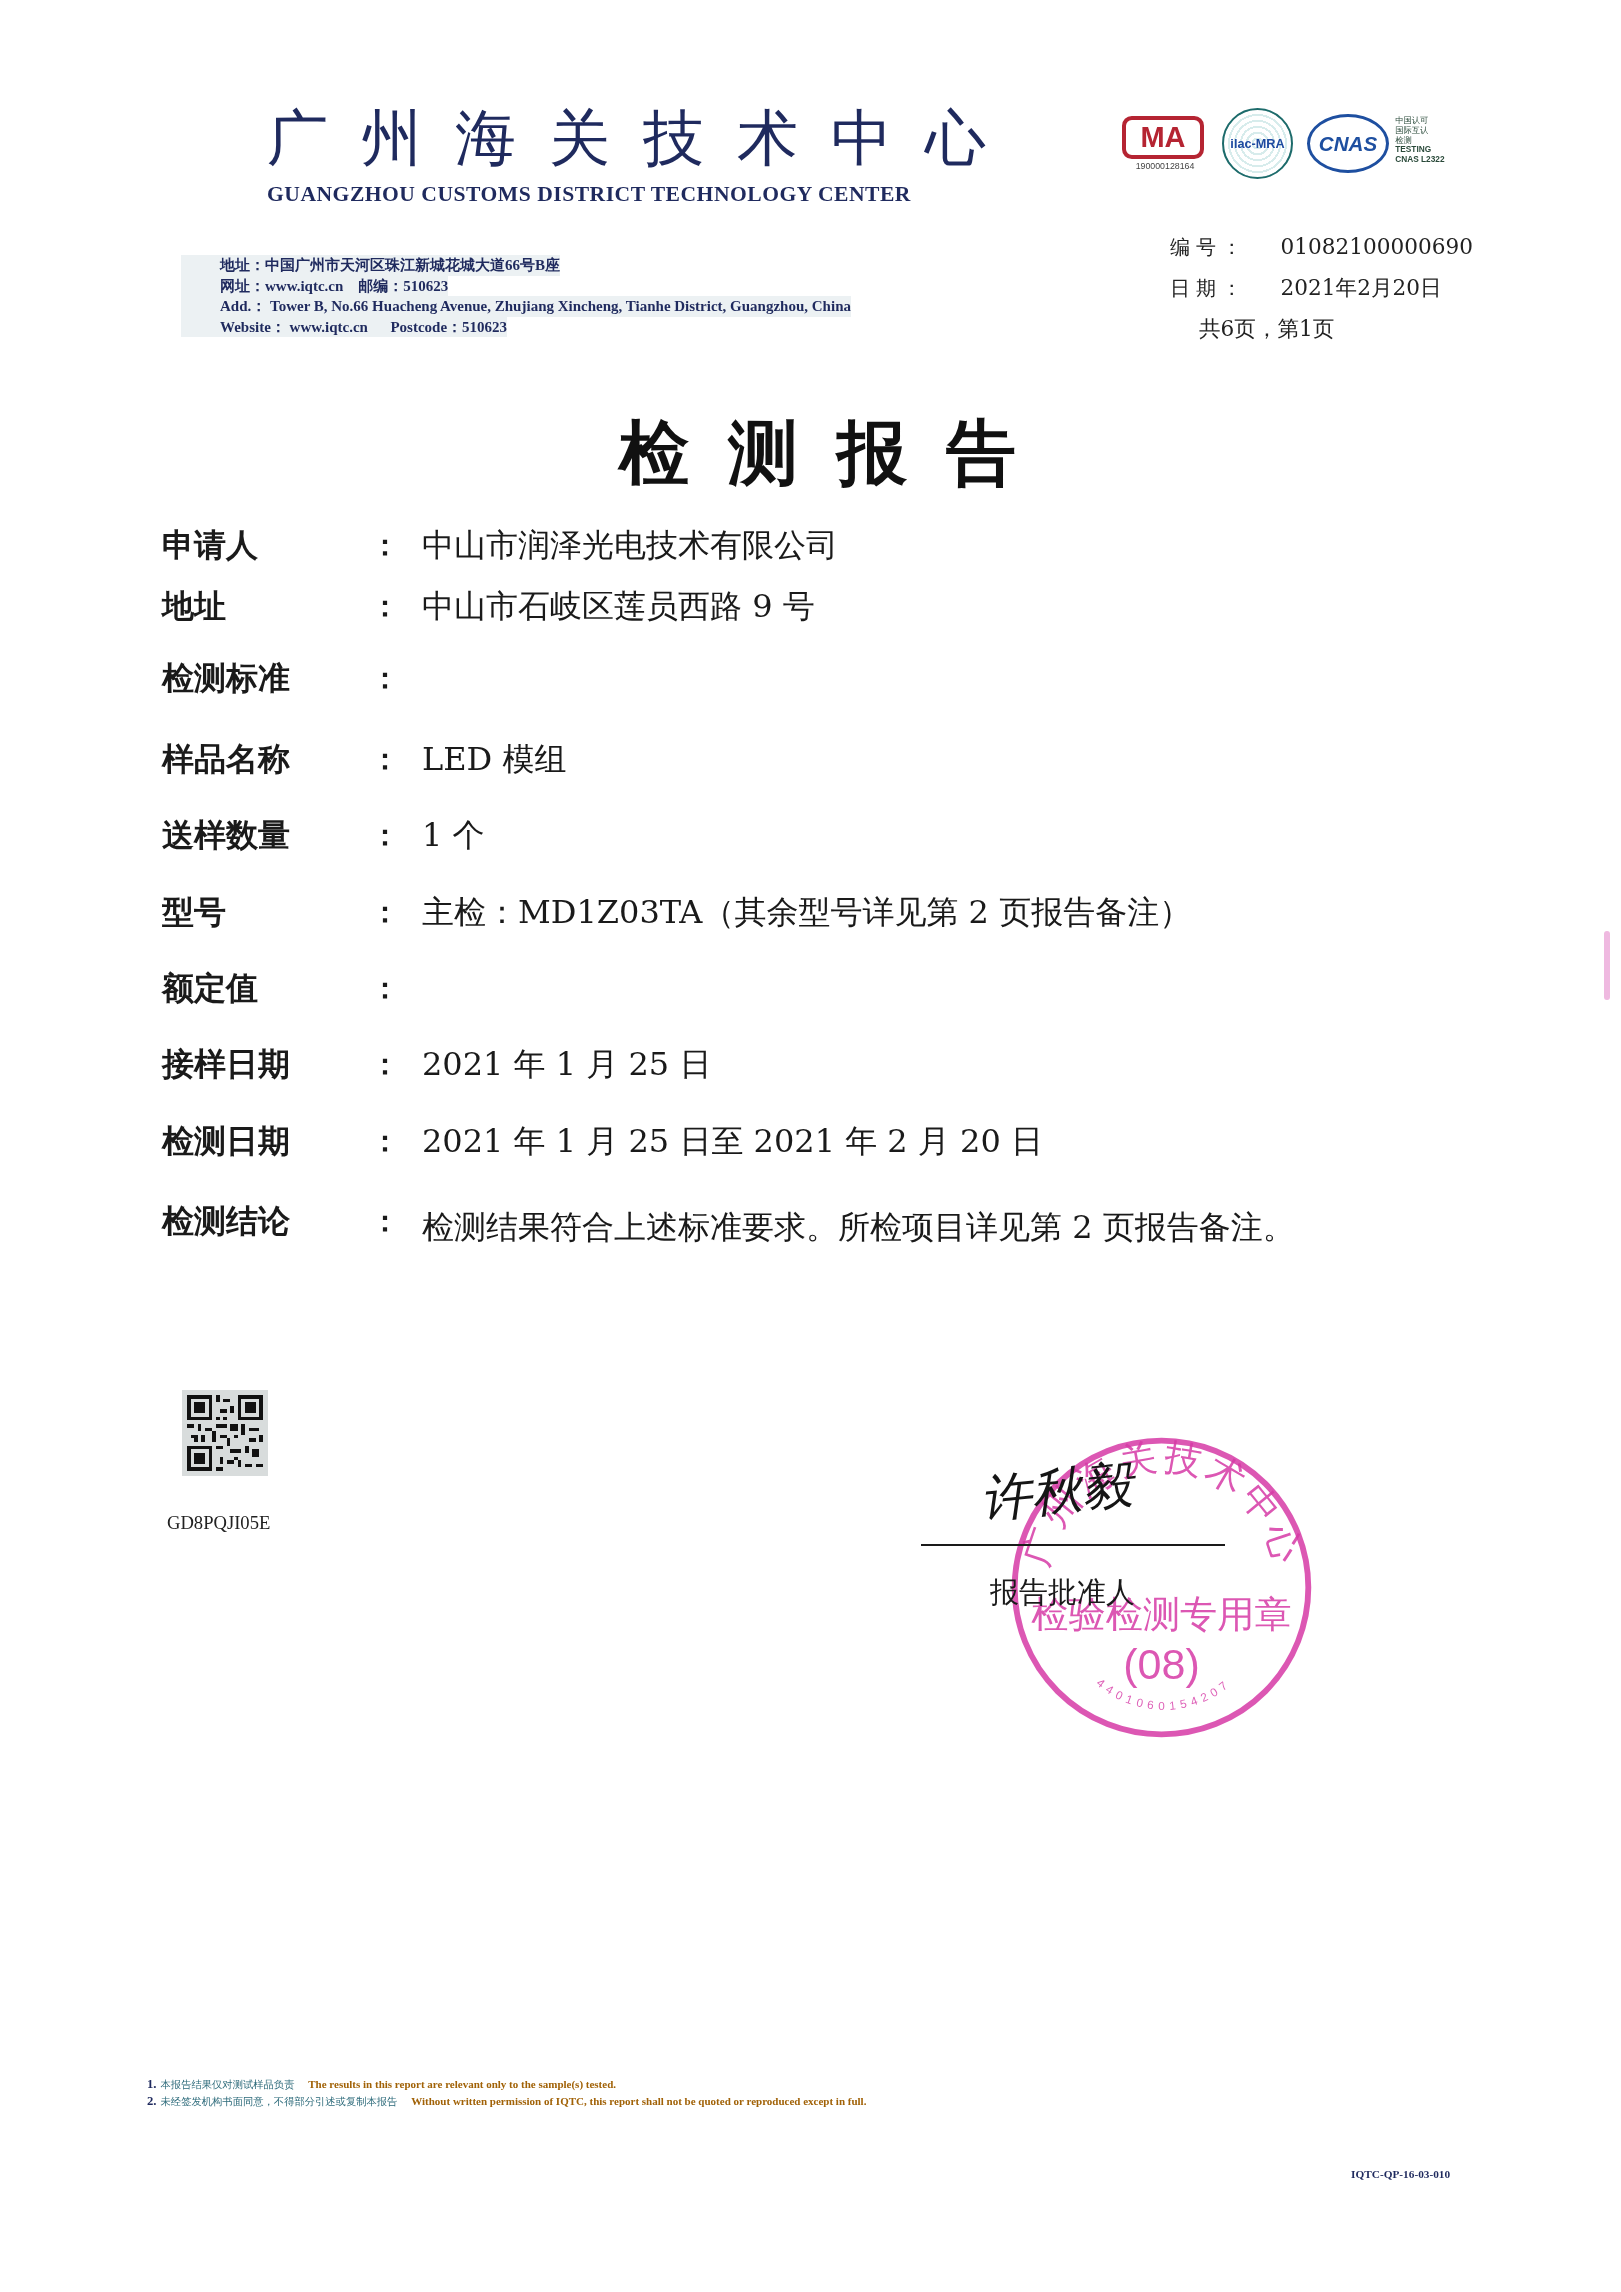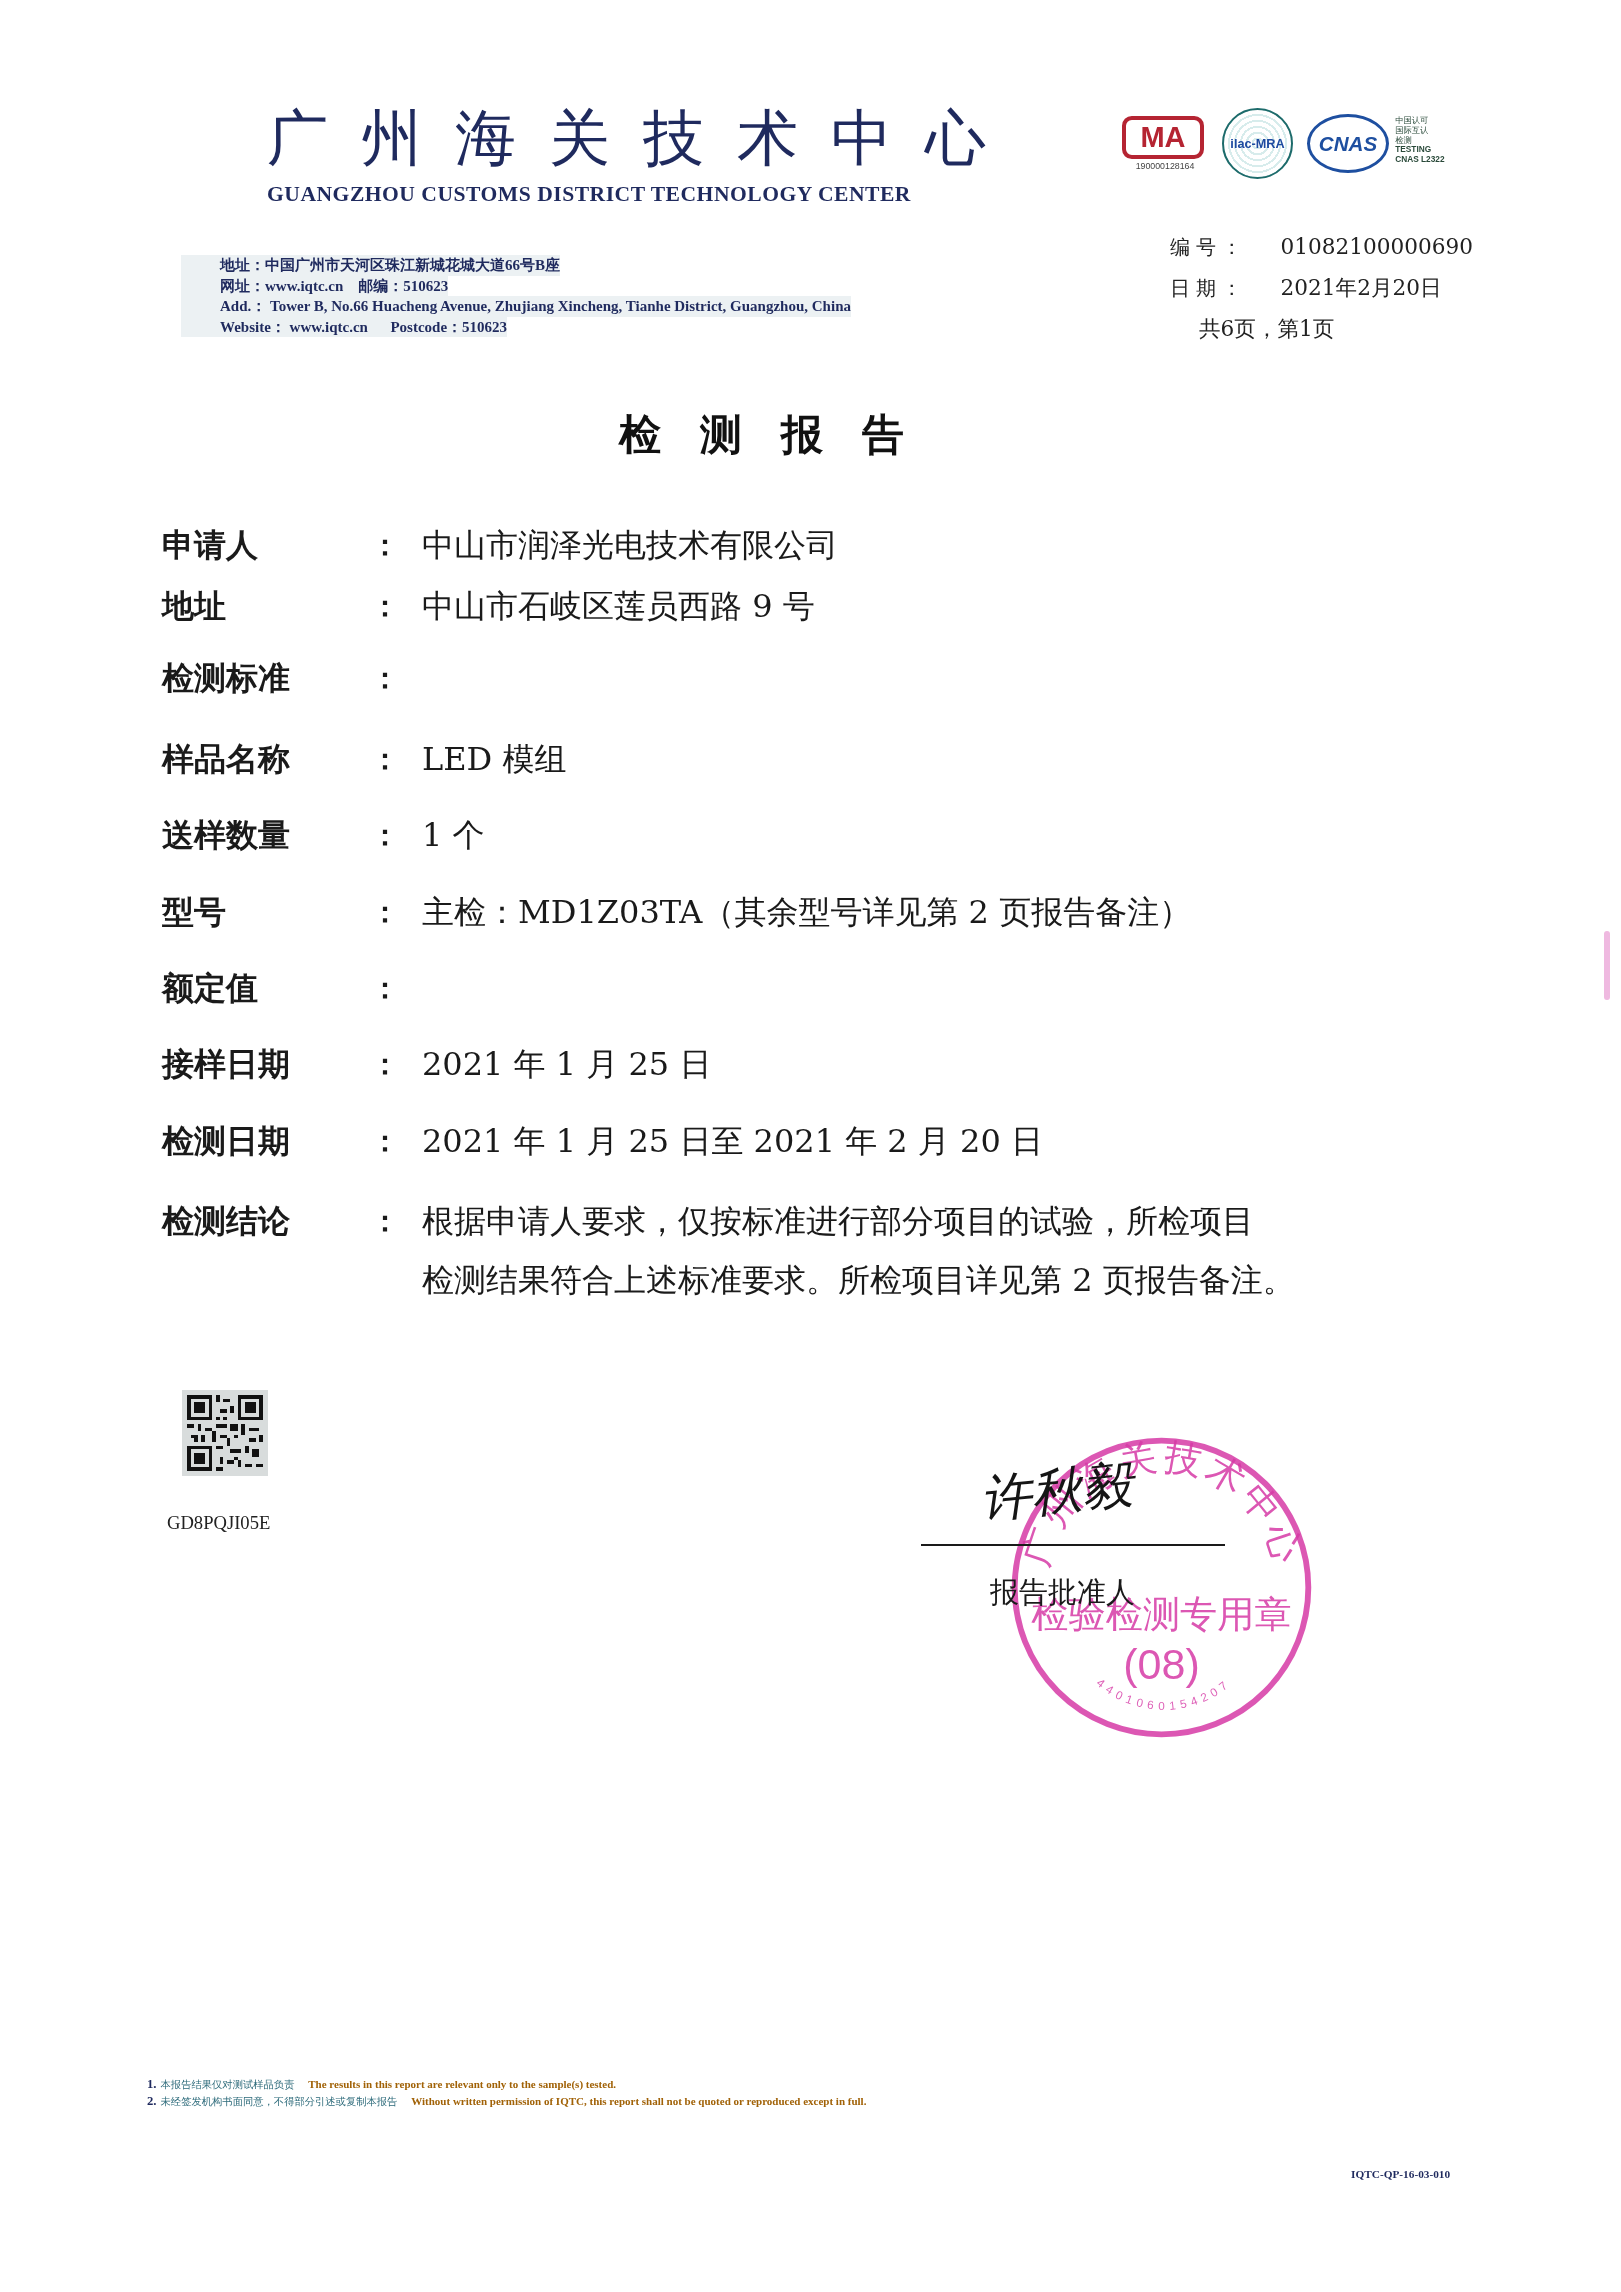--- a/index.html
+++ b/index.html
@@ -34,21 +34,21 @@
     .cnas-txt { font-family: "DejaVu Sans", sans-serif; font-size: 8.3px; color: #2a4a3a; line-height: 9.8px; margin-left: -7.8px; }
     .cnas-txt b { font-family: "Liberation Sans", sans-serif; }
 
     
     .meta { left: 1142px; top: 227px; font-size: 21.6px; line-height: 39px; color: #222; white-space: nowrap; }
     .meta .lbl { display: inline-block; width: 93px; font-family: Liberation Mono, monospace; font-size: 20px; letter-spacing: 5.9px; margin-left: 28px; }
     .meta .val { display: inline-block; margin-left: 17.6px; }
     .meta .pages { padding-left: 57px; }
 
     
-    .title { left: 619px; top: 407px; font-family: "DejaVu Sans", sans-serif; font-weight: bold; font-size: 42px;
+    .title { left: 619px; top: 407px; font-family: "DejaVu Sans", sans-serif; font-weight: bold; font-size: 70px;
              letter-spacing: 39px; color: #111; white-space: nowrap; }
 
     
     .fields { left: 162px; top: 519px; }
     .field { position: absolute; left: 0; display: flex; white-space: nowrap; }
     .field .flabel { width: 186px; font-family: "DejaVu Sans", sans-serif; font-weight: bold; font-size: 32px;
                      color: #1a1a1a; display: flex; justify-content: space-between; }
     .field .fcolon { width: 74px; text-align: center; font-family: "DejaVu Sans", sans-serif; font-weight: bold; font-size: 29px; }
     .field .fvalue { font-size: 32px; color: #1a1a1a; line-height: 53px; }
     .field .flabel, .field .fcolon { line-height: 53px; }
@@ -167,21 +167,20 @@
   </div>
   <div class="field" style="top:596px">
     <span class="flabel">检测日期</span>
     <span class="fcolon">：</span>
     <span class="fvalue">2021 年  1  月 25  日至 2021  年  2 月  20  日</span>
   </div>
   <div class="field" style="top:676px">
     <span class="flabel">检测结论</span>
     <span class="fcolon">：</span>
     <span class="fvalue">
-      <div>根据申请人要求，仅按标准进行部分项目的试验，所检项目</div>
       <div style="margin-top:5.9px">检测结果符合上述标准要求。所检项目详见第 2 页报告备注。</div>
     </span>
   </div>
 </div>
 
 <div class="abs qr">
   <svg viewBox="0 0 21 21" shape-rendering="crispEdges">
     <rect width="21" height="21" fill="#d8dcdc"></rect>
     <g fill="#111">
       <rect x="0" y="0" width="7" height="7"></rect>

